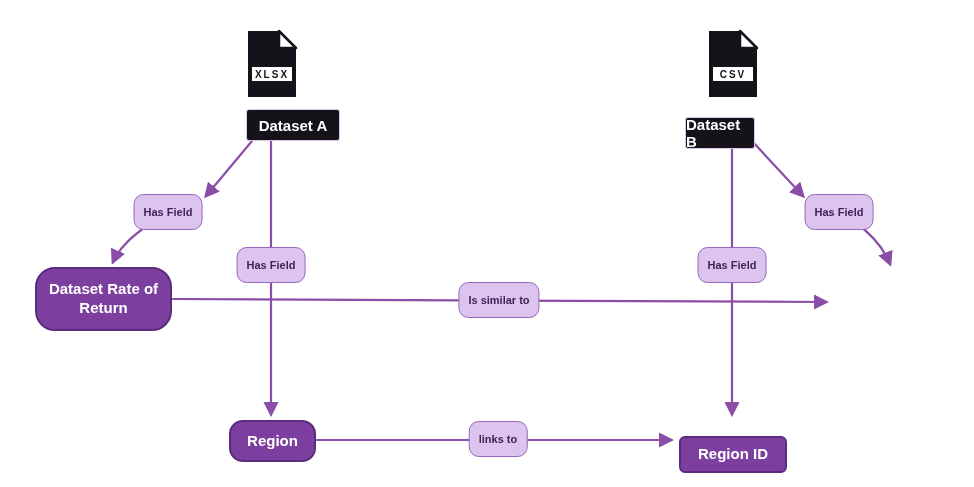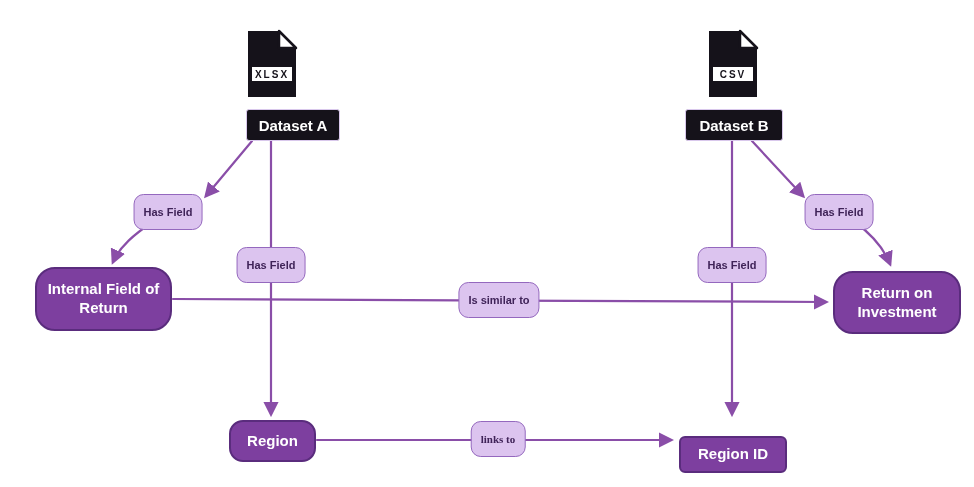--- a/index.html
+++ b/index.html
@@ -78,37 +78,34 @@
       <polygon points="2,2 33,2 50,19 50,68 2,68" fill="#15121a"></polygon>
       <polygon points="33,2 50,19 33,19" fill="#ffffff" stroke="#15121a" stroke-width="2.5" stroke-linejoin="round"></polygon>
       <rect x="6" y="38" width="40" height="14" fill="#ffffff"></rect>
     </svg>
     <span class="file-format">XLSX</span>
   </div>
 
   <div class="dataset-node" style="left:224px;top:109px;width:94px;margin-left:22px;">
     <span>Dataset A</span>
   </div>
-  <div class="dataset-node" style="left:685px;top:109px;width:98px;">
+  <div class="dataset-node" style="left:685px;top:117px;width:70px;">
     <span>Dataset B</span>
   </div>
 
   <div class="entity-node" style="left:35px;top:267px;width:137px;height:64px;border-radius:20px;">
-    <span>Internal Field of Return</span>
-  </div>
-  <div class="entity-node" style="left:833px;top:271px;width:128px;height:63px;border-radius:20px;">
-    <span>Return on Investment</span>
+    <span>Dataset Rate of Return</span>
   </div>
   <div class="entity-node" style="left:229px;top:420px;width:87px;height:42px;border-radius:14px;align-items:center;">
     <span>Region</span>
   </div>
   <div class="entity-node" style="left:679px;top:436px;width:108px;height:37px;border-radius:6px;">
     <span>Region ID</span>
   </div>
 
   <div class="edge-label" style="left:168px;top:212px;">Has Field</div>
   <div class="edge-label" style="left:271px;top:265px;">Has Field</div>
   <div class="edge-label" style="left:839px;top:212px;">Has Field</div>
   <div class="edge-label" style="left:732px;top:265px;">Has Field</div>
   <div class="edge-label" style="left:499px;top:300px;">Is similar to</div>
-  <div class="edge-label" style="left:498px;top:439px;font-family:Liberation Serif, serif;">links to</div>
+  <div class="edge-label" style="left:498px;top:439px;">links to</div>
 
 </div>
 
 </body></html>

